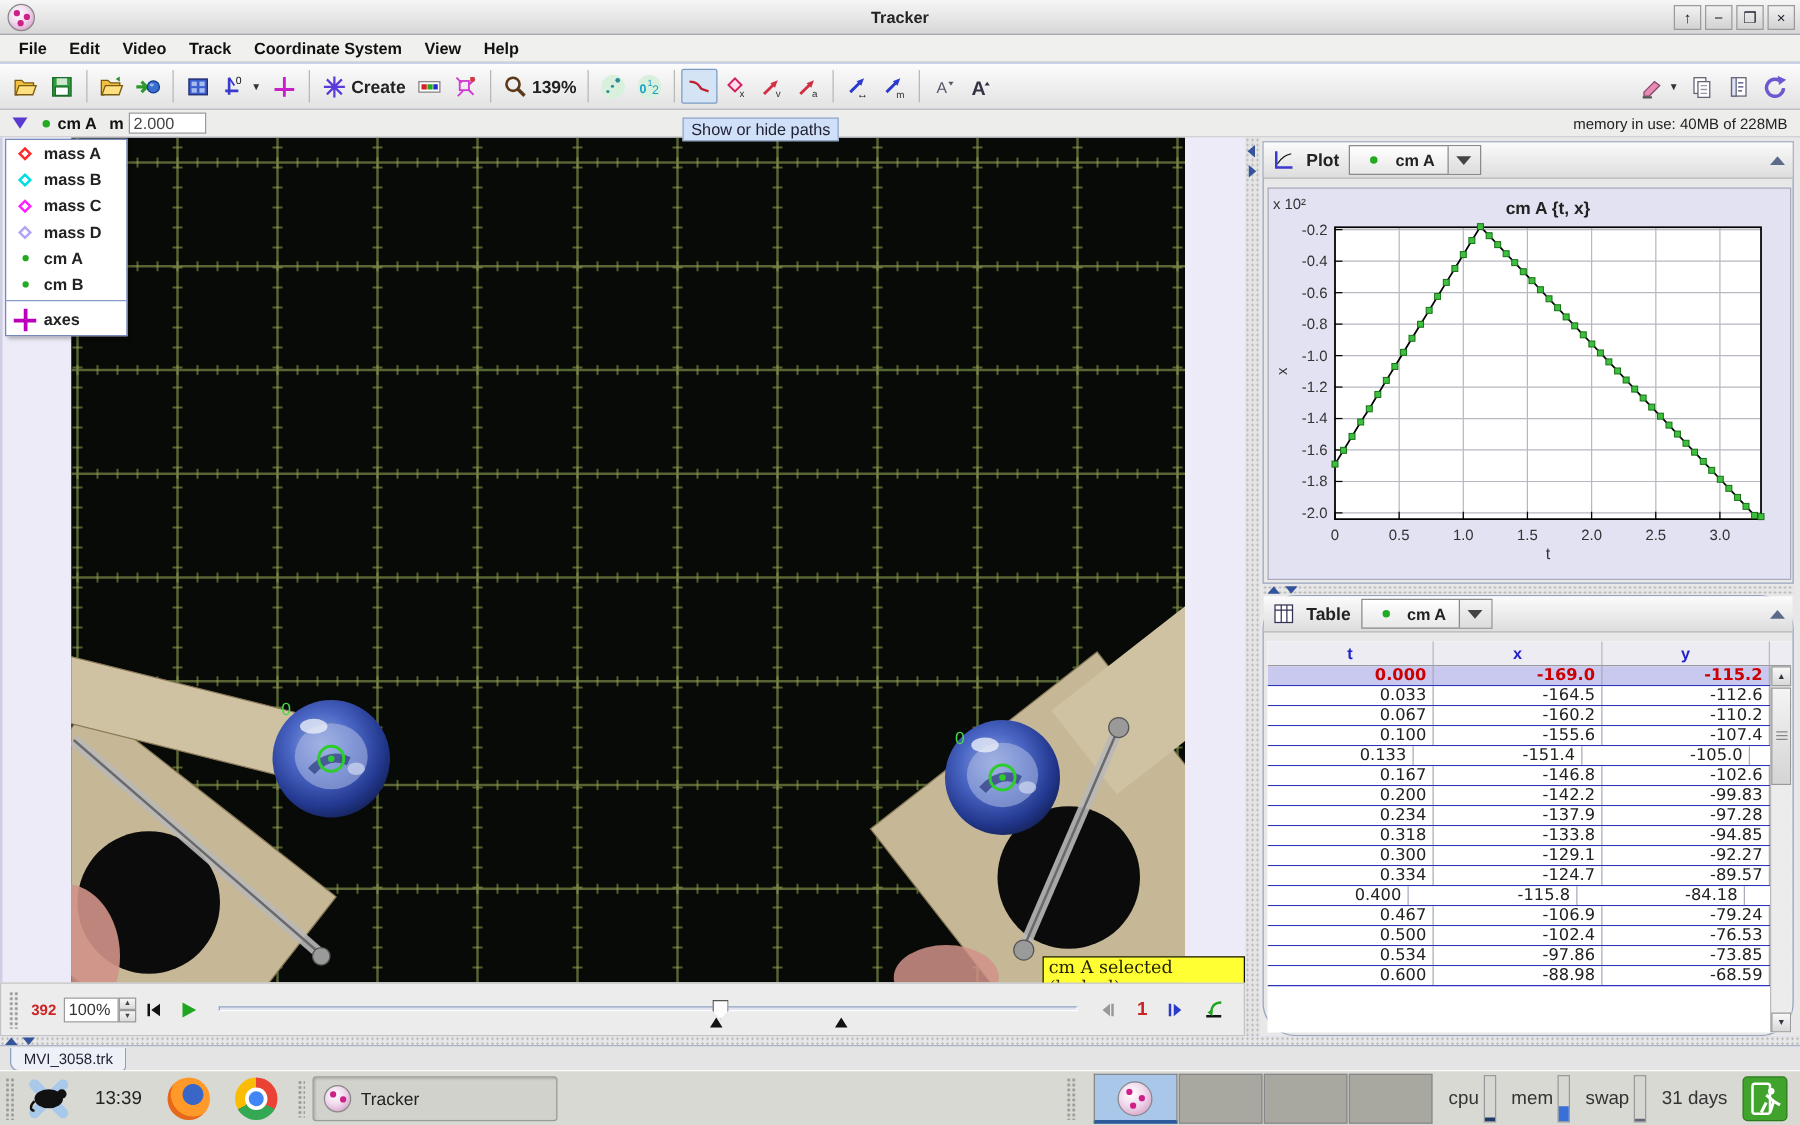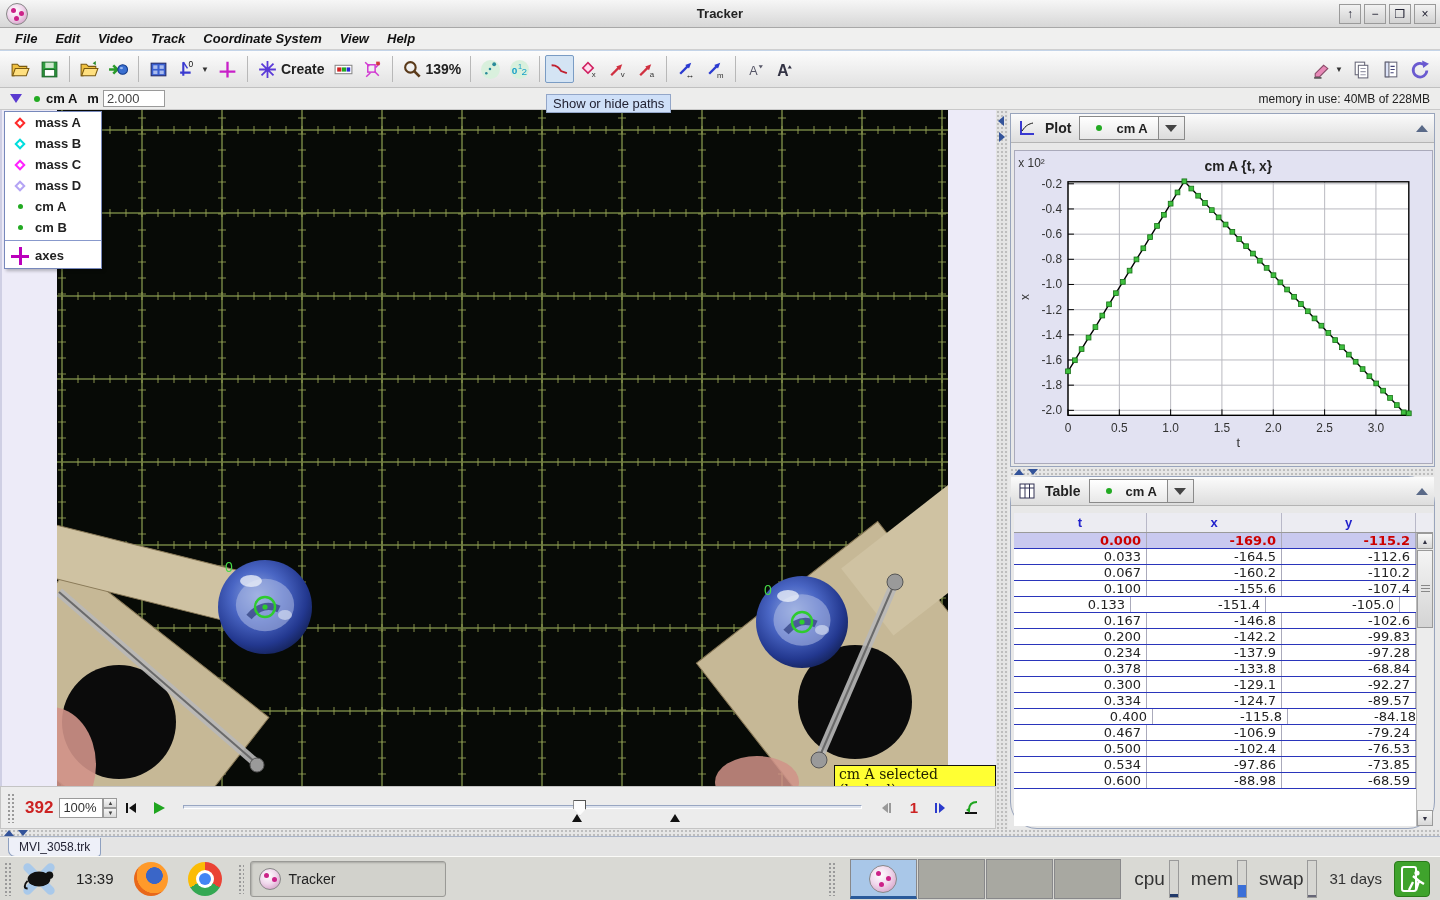--- a/index.html
+++ b/index.html
@@ -12,21 +12,21 @@
   .title-text{position:absolute;left:0;right:0;top:6px;text-align:center;font-size:13px;font-weight:bold;color:#222;}
   .app-logo{position:absolute;left:6px;top:3px;width:22px;height:22px;border-radius:50%;
     background:radial-gradient(circle at 40% 35%,#ffffff 0%,#f0d8ec 45%,#d8a8cc 80%,#b87aaa 100%);
     border:1px solid #888;}
   .app-logo i{position:absolute;width:5px;height:5px;border-radius:50%;background:#cc2288;}
   .winbtns{position:absolute;right:4px;top:4px;display:flex;gap:3px;}
   .winbtn{width:22px;height:20px;background:linear-gradient(#f2f2f2,#d2d2d2);border:1px solid #9a9a9a;
     display:flex;align-items:center;justify-content:center;font-size:12px;color:#223;}
   
   .menubar{position:absolute;left:0;top:28px;width:1440px;height:22px;background:#f0f0ef;
-    border-bottom:1px solid #cfcfcf;display:flex;align-items:center;padding-left:6px;font-style:italic;}
+    border-bottom:1px solid #cfcfcf;display:flex;align-items:center;padding-left:6px;}
   .menu-item{font-size:13px;font-weight:bold;color:#111;padding:2px 9px;}
   
   .toolbar{position:absolute;left:0;top:50px;width:1440px;height:38px;
     background:linear-gradient(#fcfcfc,#e2e2e2);border-top:1px solid #c4d4e8;border-bottom:1px solid #c0c0c0;
     display:flex;align-items:center;padding:0 6px;}
   .tbtn{height:28px;min-width:28px;display:flex;align-items:center;justify-content:center;gap:3px;padding:0 3px;border:1px solid transparent;}
   .tbtn svg{width:21px;height:21px;}
   .tbtn.selected{background:#d4e4f4;border:1px solid #7a9cc4;border-radius:2px;}
   .tsep{width:1px;height:26px;background:#b8b8b8;margin:0 5px;}
   .tlabel{font-size:14px;font-weight:bold;color:#222;}
@@ -103,21 +103,21 @@
   .tscroll{position:absolute;right:0;top:20px;width:17px;bottom:0;background:#ececec;border-left:1px solid #bbb;}
   .sbtn{position:absolute;left:0;width:16px;height:16px;background:linear-gradient(#f8f8f8,#d8d8d8);
     border:1px solid #9a9a9a;display:flex;align-items:center;justify-content:center;}
   .sthumb{position:absolute;left:0;top:17px;width:16px;height:78px;background:linear-gradient(#f4f4f4,#d4d4d4);
     border:1px solid #9a9a9a;}
   .sthumb:after{content:"";position:absolute;left:3px;top:34px;width:9px;height:1px;background:#888;box-shadow:0 3px 0 #888,0 6px 0 #888;}
   
   .player{position:absolute;left:0;top:676px;width:996px;height:43px;background:#ececec;
     border:1px solid #c4c4c4;display:flex;align-items:center;}
   .grip{width:8px;height:30px;margin:0 6px;background-image:radial-gradient(circle,#9a9a9a 1px,transparent 1.4px);background-size:4px 4px;}
-  .framenum{color:#cc2222;font-weight:bold;font-size:17px;margin:0 6px 0 4px;}
+  .framenum{color:#cc2222;font-weight:bold;font-size:12px;margin:0 6px 0 4px;}
   .spinner{display:flex;align-items:center;height:20px;}
   .spin-val{width:44px;height:20px;border:1px solid #9a9a9a;background:#fff;font-size:13px;color:#333;
     display:flex;align-items:center;padding-left:3px;}
   .spin-btns{display:flex;flex-direction:column;}
   .spin-btns span{width:14px;height:10px;border:1px solid #9a9a9a;background:linear-gradient(#f6f6f6,#dadada);
     font-size:6px;color:#444;display:flex;align-items:center;justify-content:center;}
   .pbtn{margin:0 7px;font-size:13px;display:flex;align-items:center;}
   .slider{position:relative;height:20px;flex:1;margin:0 10px;}
   .slider .track{position:absolute;left:0;right:0;top:7px;height:4px;background:#dfe4ee;
     border:1px solid #98a6c2;border-bottom-color:#fff;border-right-color:#fff;}
@@ -145,21 +145,21 @@
   .taskbtn .mini-logo{width:22px;height:22px;border-radius:50%;
     background:radial-gradient(circle at 40% 35%,#fff 0%,#f0d8ec 45%,#d8a8cc 80%,#b87aaa 100%);border:1px solid #888;position:relative;}
   .taskbtn span{font-size:14px;color:#222;}
   .pager{display:flex;height:40px;margin-left:10px;}
   .pcell{width:67px;height:40px;background:#a8a8a1;border:1px solid #88888a;margin-right:1px;position:relative;}
   .pcell.active{background:#a9c7e8;border-bottom:3px solid #2a5a9a;}
   .pcell .mini-logo{position:absolute;left:18px;top:5px;width:28px;height:28px;border-radius:50%;
     background:radial-gradient(circle at 40% 35%,#fff 0%,#f0d8ec 45%,#d8a8cc 80%,#b87aaa 100%);border:1px solid #888;}
   .mini-logo i{position:absolute;width:5px;height:5px;border-radius:50%;background:#cc2288;}
   .mon{display:flex;align-items:center;margin-left:12px;gap:4px;}
-  .mon-label{font-size:19px;color:#333;}
+  .mon-label{font-size:15px;color:#333;}
   .mon-bar{width:10px;height:38px;background:#d6d6d2;border:1px solid #9a9a9a;position:relative;}
   .mon-bar i{position:absolute;left:0;right:0;bottom:0;display:block;}
   .uptime{font-size:15px;color:#333;margin:0 12px;}
   .logout{width:36px;height:36px;background:#3fa32c;border-radius:4px;margin-right:10px;position:relative;border:1px solid #2a7a1a;}
   .rgrip{width:8px;height:34px;margin-left:auto;margin-right:4px;background-image:radial-gradient(circle,#9a9a9a 1px,transparent 1.4px);background-size:4px 4px;}
 </style>
 </head>
 <body>
 
 <div class="screen">
@@ -717,36 +717,36 @@
               <div class="td" style="width: 133px;">0.200</div>
               <div class="td" style="width: 135px;">-142.2</div>
               <div class="td" style="width: 134px;">-99.83</div>
             </div>
             <div class="trow">
               <div class="td" style="width: 133px;">0.234</div>
               <div class="td" style="width: 135px;">-137.9</div>
               <div class="td" style="width: 134px;">-97.28</div>
             </div>
             <div class="trow">
-              <div class="td" style="width: 133px;">0.378</div>
+              <div class="td" style="width: 133px;">0.318</div>
               <div class="td" style="width: 135px;">-133.8</div>
-              <div class="td" style="width: 134px;">-68.84</div>
+              <div class="td" style="width: 134px;">-94.85</div>
             </div>
             <div class="trow">
               <div class="td" style="width: 133px;">0.300</div>
               <div class="td" style="width: 135px;">-129.1</div>
               <div class="td" style="width: 134px;">-92.27</div>
             </div>
             <div class="trow">
               <div class="td" style="width: 133px;">0.334</div>
               <div class="td" style="width: 135px;">-124.7</div>
               <div class="td" style="width: 134px;">-89.57</div>
             </div>
             <div class="trow">
-              <div class="td" style="width: 139px;">0.400</div>
+              <div class="td" style="width: 113px;">0.400</div>
               <div class="td" style="width: 135px;">-115.8</div>
               <div class="td" style="width: 134px;">-84.18</div>
             </div>
             <div class="trow">
               <div class="td" style="width: 133px;">0.467</div>
               <div class="td" style="width: 135px;">-106.9</div>
               <div class="td" style="width: 134px;">-79.24</div>
             </div>
             <div class="trow">
               <div class="td" style="width: 133px;">0.500</div>

